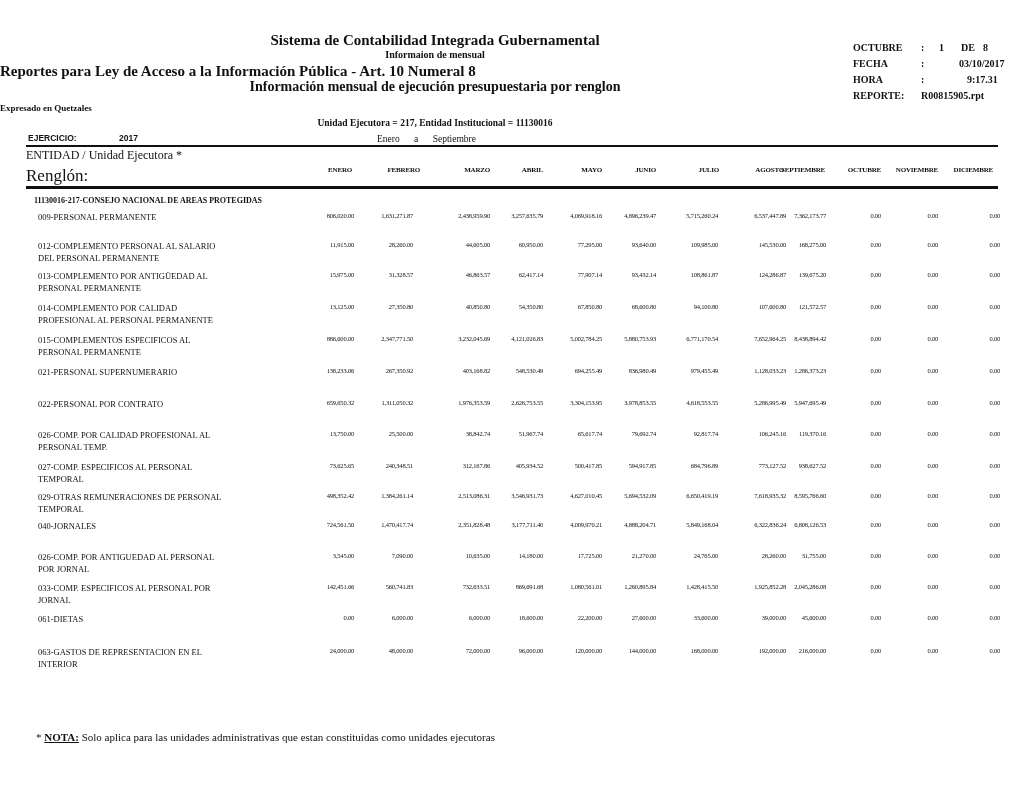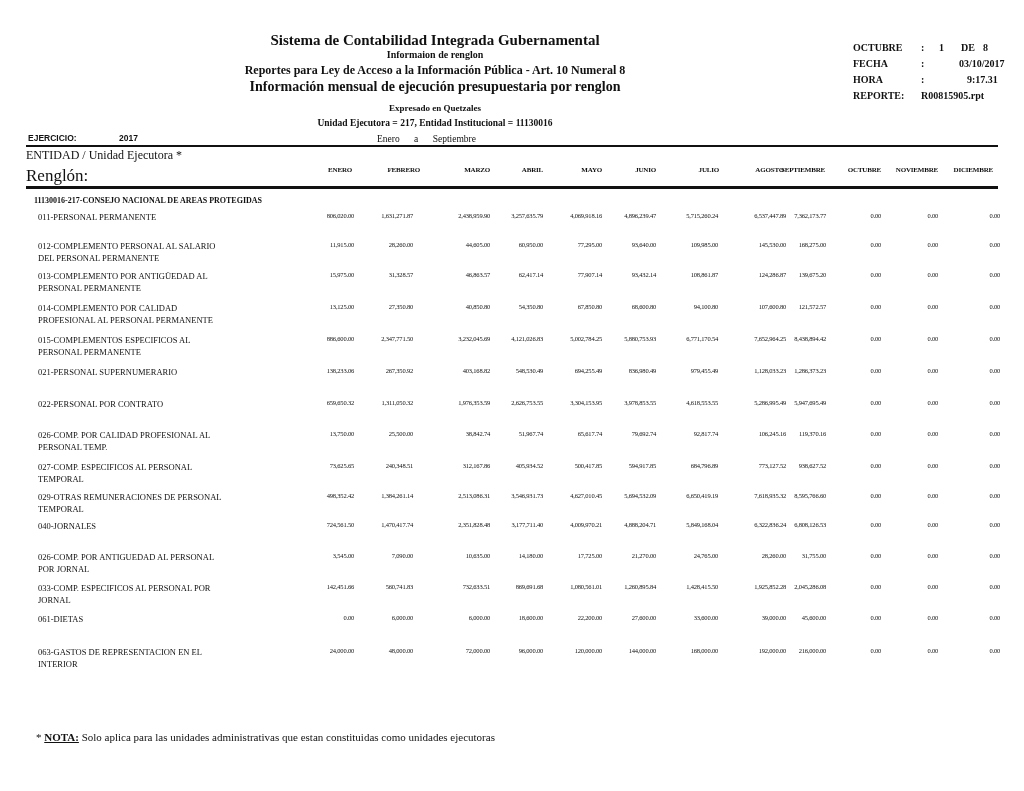--- a/index.html
+++ b/index.html
@@ -3,23 +3,23 @@
   <meta charset="utf-8">
   <style>
     html, body { margin: 0; padding: 0; background: #ffffff; }
     body {
       width: 1024px; height: 791px; position: relative; overflow: hidden;
       font-family: "Liberation Serif", "DejaVu Serif", serif; color: #111;
     }
     .abs { position: absolute; }
     .title-main { left: 0; width: 870px; top: 32px; text-align: center; font-weight: bold; font-size: 15px; }
     .title-sub { left: 0; width: 870px; top: 49px; text-align: center; font-weight: bold; font-size: 10px; }
-    .title-rep { left: 0; width: 870px; top: 63px; text-align: center; font-weight: bold; font-size: 12px; }
+    .title-rep { left: 0; width: 870px; top: 63px; text-align: left; font-weight: bold; font-size: 15px; }
     .title-rep2 { left: 0; width: 870px; top: 79px; text-align: center; font-weight: bold; font-size: 14px; }
-    .title-expr { left: 0; width: 870px; top: 103px; text-align: center; font-weight: bold; font-size: 9px; }
+    .title-expr { left: 0; width: 870px; top: 103px; font-weight: bold; font-size: 9px; }
     .title-unit { left: 0; width: 870px; top: 118px; text-align: center; font-weight: bold; font-size: 9.5px; }
     .title-range { left: 377px; top: 134px; font-size: 9.5px; }
     .title-range span { margin-right: 12px; }
     .meta { left: 853px; top: 40px; font-weight: bold; font-size: 10px; line-height: 16px; }
     .meta .row { display: flex; }
     .meta .k { width: 68px; }
     .meta .c { width: 18px; }
     .ejer { left: 28px; top: 133px; font-family: "Liberation Sans", "DejaVu Sans", sans-serif; font-weight: bold; font-size: 8.5px; }
     .ejer span.v { margin-left: 40px; }
     .rule { left: 26px; width: 972px; background: #111; }
@@ -33,21 +33,21 @@
     .row { position: absolute; left: 0; width: 1024px; }
     .lbl { position: absolute; left: 38px; width: 240px; font-size: 8.5px; line-height: 12px; font-weight: normal; }
     .val { position: absolute; font-size: 6.5px; text-align: right; width: 80px; top: 1px; letter-spacing: -0.2px; }
     .note { left: 36px; top: 731px; font-size: 11px; }
     .note u { font-weight: bold; }
   </style>
 </head>
 <body>
 
 <div class="abs title-main">Sistema de Contabilidad Integrada Gubernamental</div>
-<div class="abs title-sub">Informaion de renglon</div>
+<div class="abs title-sub">Informaion de mensual</div>
 <div class="abs title-rep">Reportes para Ley de Acceso a la Información Pública - Art. 10 Numeral 8</div>
 <div class="abs title-rep2">Información mensual de ejecución presupuestaria por renglon</div>
 <div class="abs title-expr">Expresado en Quetzales</div>
 <div class="abs title-unit">Unidad Ejecutora = 217, Entidad Institucional = 11130016</div>
 <div class="abs title-range">
   <span>Enero</span>
   <span>a</span>
   <span>Septiembre</span>
 </div>
 
@@ -99,21 +99,21 @@
   <span class="mh" style="left:923px">DICIEMBRE</span>
 </div>
 
 <div class="abs rule rule2"></div>
 
 <div class="abs entity">11130016-217-CONSEJO NACIONAL DE AREAS PROTEGIDAS</div>
 
 <div id="rows">
     <div class="row" style="top: 211px;">
       <div class="lbl">
-        <div>011-PERSONAL PERMANENTE</div>
+        <div>009-PERSONAL PERMANENTE</div>
         <div></div>
       </div>
       <div class="val" style="left: 274px;">806,020.00</div>
       <div class="val" style="left: 333px;">1,631,271.87</div>
       <div class="val" style="left: 410px;">2,438,959.90</div>
       <div class="val" style="left: 463px;">3,257,635.79</div>
       <div class="val" style="left: 522px;">4,069,918.16</div>
       <div class="val" style="left: 576px;">4,896,239.47</div>
       <div class="val" style="left: 638px;">5,715,260.24</div>
       <div class="val" style="left: 706px;">6,537,447.89</div>

